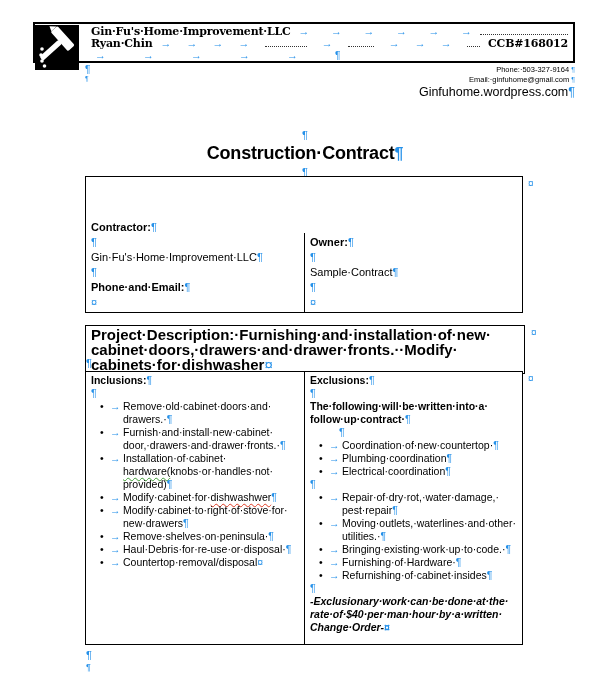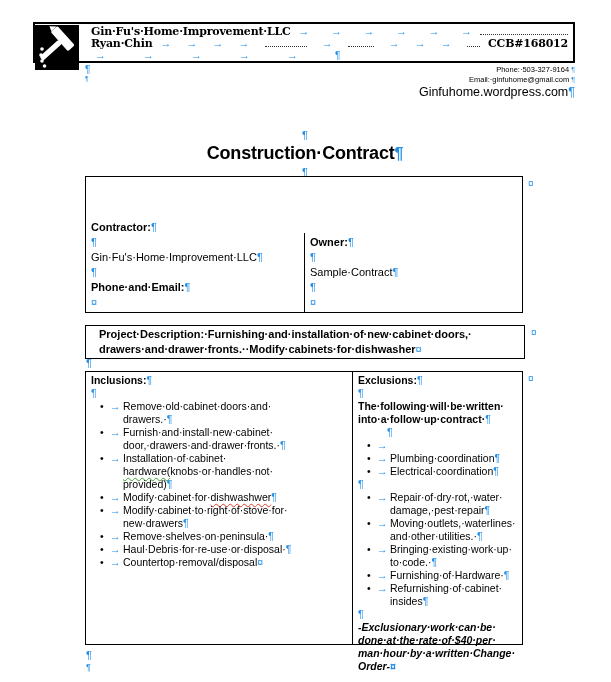--- a/index.html
+++ b/index.html
@@ -33,22 +33,22 @@
 
   
   .title-block{position:absolute;left:85px;top:128px;width:440px;text-align:center;}
   .title-block .pline{font-size:11px;line-height:14px;}
   .doc-title{font-size:18px;line-height:22px;font-weight:bold;letter-spacing:-0.2px;}
   .doc-title .mark{font-size:16px;font-weight:bold;}
 
   
   .tbl{position:absolute;background:#fff;border:1.5px solid #000;display:flex;}
   .tbl1{left:85px;top:176px;width:438px;height:137px;font-size:11px;line-height:15px;align-items:flex-end;}
-  .tbl2{left:85px;top:325px;width:440px;min-height:33px;display:block;font-size:11px;line-height:15px;padding:1px 13px;}
-  .tbl3{left:85px;top:371px;width:438px;height:274px;font-size:10.5px;line-height:13px;gap:48px;}
+  .tbl2{left:85px;top:325px;width:440px;min-height:33px;display:block;font-size:15px;line-height:15px;padding:1px 5px;}
+  .tbl3{left:85px;top:371px;width:438px;height:274px;font-size:10.5px;line-height:13px;}
   .cell{padding:2px 5px;}
   .c-left{width:218px;}
   .c-right{flex:1;border-left:1.5px solid #000;}
   .line{min-height:13px;}
   .tbl1 .line{min-height:15px;}
   .rowend{position:absolute;font-size:10px;color:var(--mark);}
 
   
   .blist{padding-left:9px;}
   .bullet-item{display:flex;align-items:flex-start;}
@@ -212,20 +212,21 @@
     </div>
     <div class="cell c-right">
       <div class="line"><span class="b">Exclusions:</span><span class="mark pmark">¶</span></div>
       <div class="line"><span class="mark pmark">¶</span></div>
       <div><span class="b">The·​following·​will·​be·​written·​into·​a·​follow·​up·​contract·​</span><span class="mark pmark">¶</span></div>
       <div class="line indent1"><span class="mark pmark">¶</span></div>
       <div class="blist">
           <div class="bullet-item">
             <span class="bi-bull">•</span>
             <span class="bi-arrow mark">→</span>
+            <span class="bi-text"><span>Coordination·​of·​new·​countertop·​</span><span class="mark">¶</span></span>
           </div>
           <div class="bullet-item">
             <span class="bi-bull">•</span>
             <span class="bi-arrow mark">→</span>
             <span class="bi-text"><span>Plumbing·​coordination</span><span class="mark">¶</span></span>
           </div>
           <div class="bullet-item">
             <span class="bi-bull">•</span>
             <span class="bi-arrow mark">→</span>
             <span class="bi-text"><span>Electrical·​coordination</span><span class="mark">¶</span></span>

